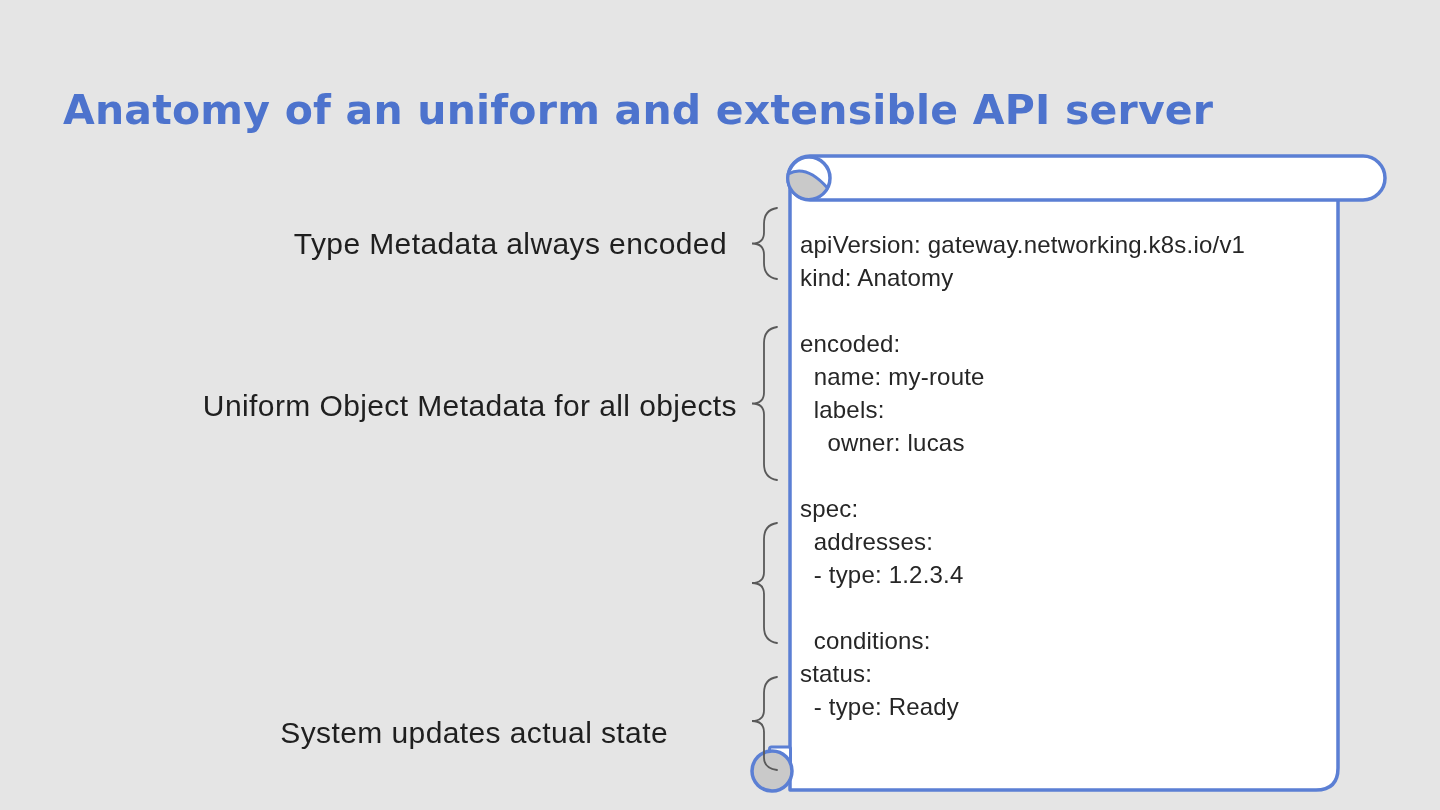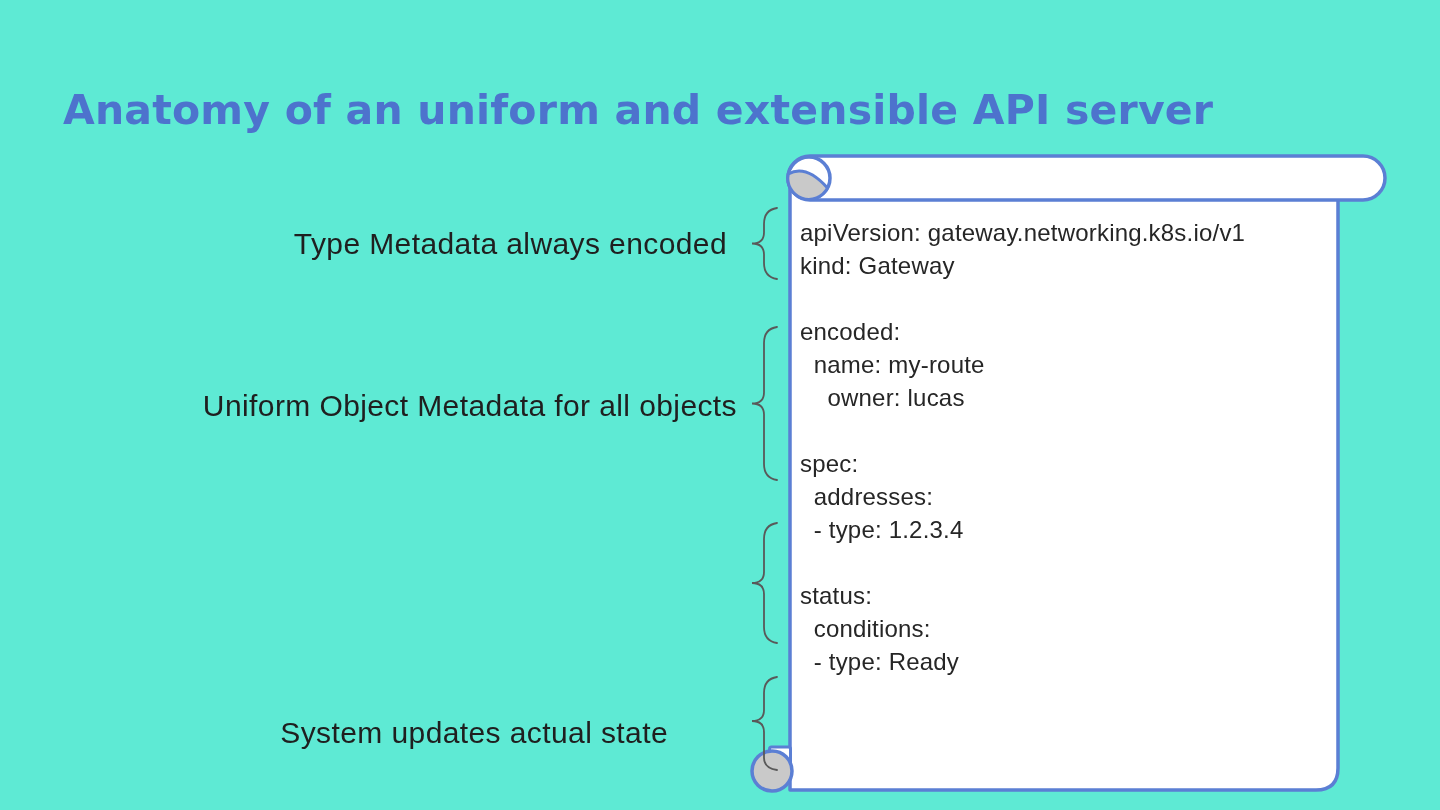--- a/index.html
+++ b/index.html
@@ -1,19 +1,19 @@
 <!DOCTYPE html>
 <html><head>
 <meta charset="utf-8">
 <style>
   html,body{margin:0;padding:0;background:#ffffff;}
   .slide{
     position:relative;
     width:1440px;height:810px;
-    background:#5eead4;
+    background:#e5e5e5;
     overflow:hidden;
     font-family:"Liberation Sans",sans-serif;
   }
   .title{
     position:absolute;
     left:63px;top:86px;
     margin:0;
     font-family:"DejaVu Sans",sans-serif;
     font-weight:700;
     font-size:41px;
@@ -36,21 +36,21 @@
     position:absolute;
     font-size:30px;
     letter-spacing:0.4px;
     color:#1f1f1f;
     line-height:36px;
     white-space:nowrap;
     text-align:right;
   }
   .code-block{
     position:absolute;
-    left:800px;top:216px;
+    left:800px;top:228px;
     width:535px;
     color:#262626;
   }
   .code-line{
     height:33px;
     line-height:33px;
     font-size:24px;
     letter-spacing:0.2px;
     white-space:pre;
     overflow:visible;
@@ -73,32 +73,33 @@
 
     <path d="M 788.3 174 Q 806 164 827.5 188 A 21 21 0 0 1 788.3 174 Z" fill="#c9c9c9" stroke="#5b7fd4" stroke-width="3"></path>
 
     <rect x="769.5" y="747" width="21" height="25" rx="2" fill="#ffffff" stroke="#5b7fd4" stroke-width="3"></rect>
 
     <circle cx="772" cy="771" r="20" fill="#c9c9c9" stroke="#5b7fd4" stroke-width="3.5"></circle>
   </svg>
 
   <div class="code-block">
     <div class="code-line">apiVersion: gateway.networking.k8s.io/v1</div>
-    <div class="code-line">kind: Gateway</div>
+    <div class="code-line">kind: Anatomy</div>
     <div class="code-line"></div>
     <div class="code-line">encoded:</div>
     <div class="code-line">  name: my-route</div>
+    <div class="code-line">  labels:</div>
     <div class="code-line">    owner: lucas</div>
     <div class="code-line"></div>
     <div class="code-line">spec:</div>
     <div class="code-line">  addresses:</div>
     <div class="code-line">  - type: 1.2.3.4</div>
     <div class="code-line"></div>
+    <div class="code-line">  conditions:</div>
     <div class="code-line">status:</div>
-    <div class="code-line">  conditions:</div>
     <div class="code-line">  - type: Ready</div>
   </div>
 
   <div class="annotation" style="right:713px;top:226px;">Type Metadata always encoded</div>
   <div class="annotation" style="right:703px;top:388px;">Uniform Object Metadata for all objects</div>
   <div class="annotation" style="right:772px;top:715px;">System updates actual state</div>
 
   <svg class="brace-svg" viewBox="0 0 1440 810" aria-hidden="true">
     <path d="M 777 208 Q 764 210 764 224 L 764 232.5 Q 764 243.5 752 243.5 Q 764 243.5 764 254.5 L 764 263 Q 764 277 777 279" fill="none" stroke="#595959" stroke-width="1.8" stroke-linecap="round"></path>
     <path d="M 777 327 Q 764 329 764 343 L 764 392.5 Q 764 403.5 752 403.5 Q 764 403.5 764 414.5 L 764 464 Q 764 478 777 480" fill="none" stroke="#595959" stroke-width="1.8" stroke-linecap="round"></path>

